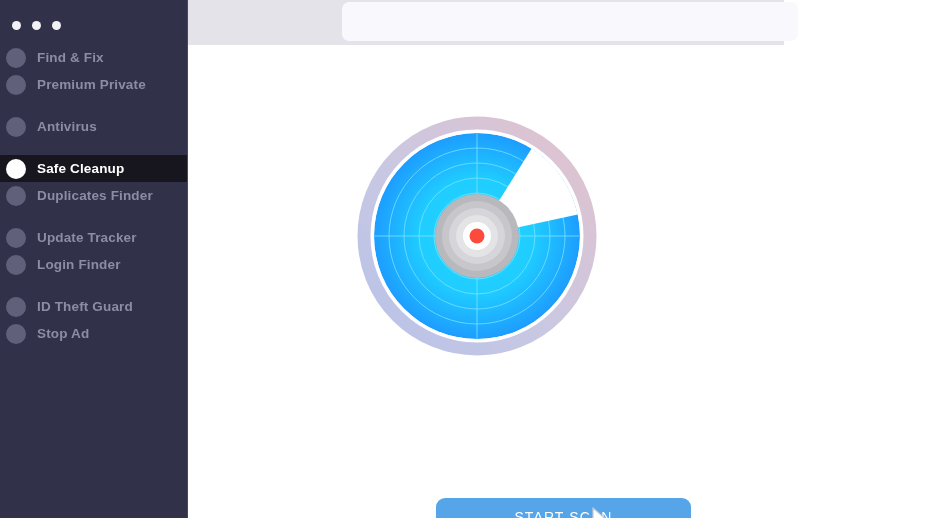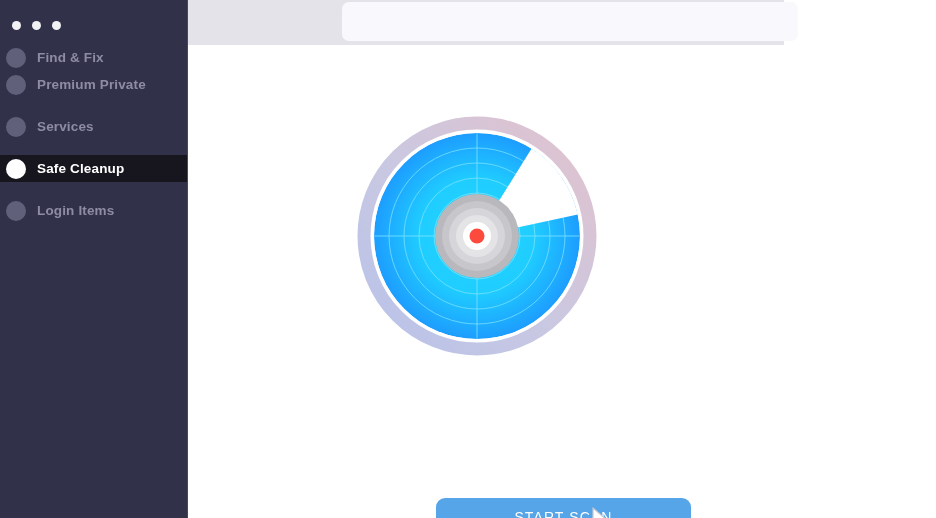--- a/index.html
+++ b/index.html
@@ -194,39 +194,55 @@
         </div>
         <div class="nav-item">
           <span class="bullet"></span>
           <span class="nav-label">Premium Private</span>
         </div>
       </div>
 
       <div class="nav-group">
         <div class="nav-item">
           <span class="bullet"></span>
-          <span class="nav-label">Services</span>
+          <span class="nav-label">Antivirus</span>
         </div>
       </div>
 
       <div class="nav-group">
         <div class="nav-item active">
           <span class="bullet"></span>
           <span class="nav-label">Safe Cleanup</span>
         </div>
-      </div>
-
-      <div class="nav-group">
-        <div class="nav-item">
-          <span class="bullet"></span>
-          <span class="nav-label">Login Items</span>
-        </div>
-      </div>
-
-      <div class="nav-group">
+        <div class="nav-item">
+          <span class="bullet"></span>
+          <span class="nav-label">Duplicates Finder</span>
+        </div>
+      </div>
+
+      <div class="nav-group">
+        <div class="nav-item">
+          <span class="bullet"></span>
+          <span class="nav-label">Update Tracker</span>
+        </div>
+        <div class="nav-item">
+          <span class="bullet"></span>
+          <span class="nav-label">Login Finder</span>
+        </div>
+      </div>
+
+      <div class="nav-group">
+        <div class="nav-item">
+          <span class="bullet"></span>
+          <span class="nav-label">ID Theft Guard</span>
+        </div>
+        <div class="nav-item">
+          <span class="bullet"></span>
+          <span class="nav-label">Stop Ad</span>
+        </div>
       </div>
 
     </nav>
   </aside>
 
   <section class="main">
 
     <header class="topbar">
       <input class="search-field" type="text" value="" placeholder="" style="">
     </header>

